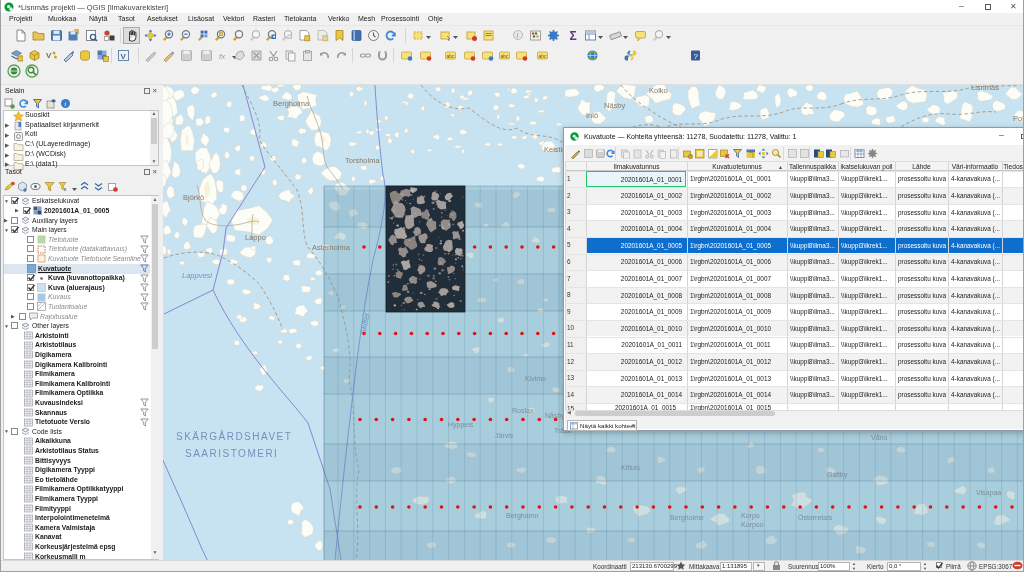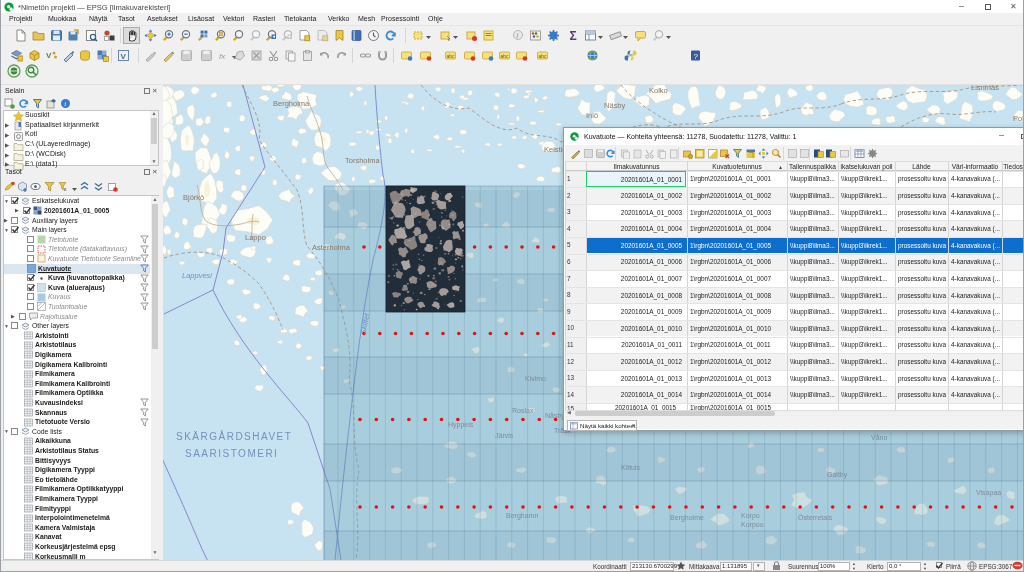--- a/index.html
+++ b/index.html
@@ -5,21 +5,21 @@
 body{position:relative;background:#f0f0f0;border-left:1px solid #9aa0a6;border-right:1px solid #9aa0a6;border-bottom:1px solid #9aa0a6;}
 .abs{position:absolute;}
 .tx{position:absolute;white-space:nowrap;}
 </style></head><body>
 <div class="abs" style="left:0;top:0;width:1024px;height:13px;background:#ffffff;"></div>
 <svg style="position:absolute;left:3px;top:2px" width="10" height="10" viewBox="0 0 10 10" opacity="1.0">
     <circle cx="5" cy="5" r="4.6" fill="#069e38"></circle>
     <circle cx="4.6" cy="4.6" r="1.6" fill="#fff"></circle>
     <rect x="5.6" y="5.6" width="3" height="3" fill="#fff" transform="rotate(45 7 7)"></rect>
   </svg>
-<div class="tx" style="left:17px;top:3px;font-size:7.5px;color:#444;">*Nimetön projekti — EPSG [Ilmakuvarekisteri]</div>
+<div class="tx" style="left:17px;top:3px;font-size:7.5px;color:#444;">*Lisnmäs projekti — QGIS [Ilmakuvarekisteri]</div>
 <div class="tx" style="left:958px;top:1px;font-size:9px;color:#555;">–</div>
 <div class="abs" style="left:984px;top:4px;width:6px;height:6px;border:1px solid #555;"></div>
 <div class="tx" style="left:1009px;top:2px;font-size:8px;color:#555;">✕</div>
 <div class="abs" style="left:0;top:13px;width:1024px;height:13px;background:#f1f1f1;border-bottom:1px solid #e6e6e6;"></div>
 <div class="tx" style="left:8px;top:15px;font-size:7px;color:#222;">Projekti</div>
 <div class="tx" style="left:47px;top:15px;font-size:7px;color:#222;">Muokkaa</div>
 <div class="tx" style="left:88px;top:15px;font-size:7px;color:#222;">Näytä</div>
 <div class="tx" style="left:117px;top:15px;font-size:7px;color:#222;">Tasot</div>
 <div class="tx" style="left:146px;top:15px;font-size:7px;color:#222;">Asetukset</div>
 <div class="tx" style="left:187px;top:15px;font-size:7px;color:#222;">Lisäosat</div>

